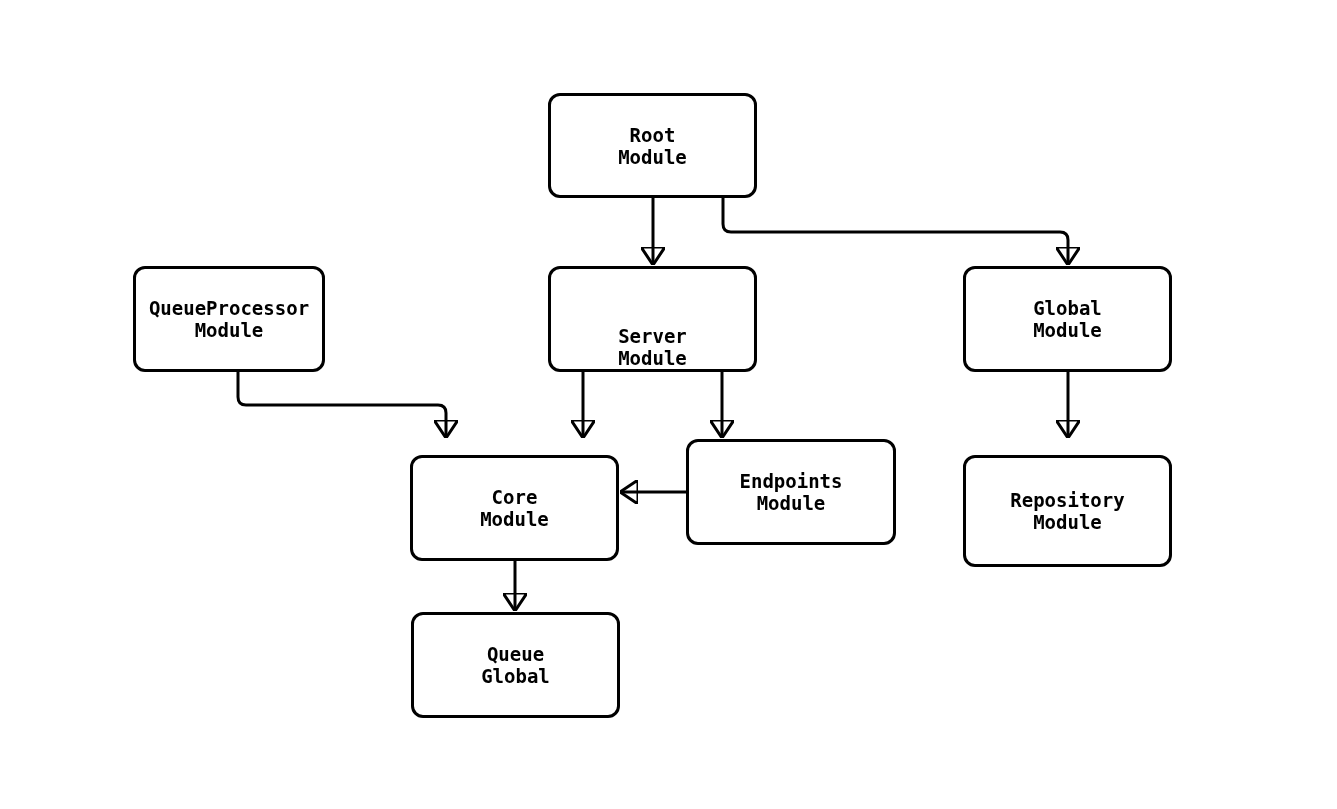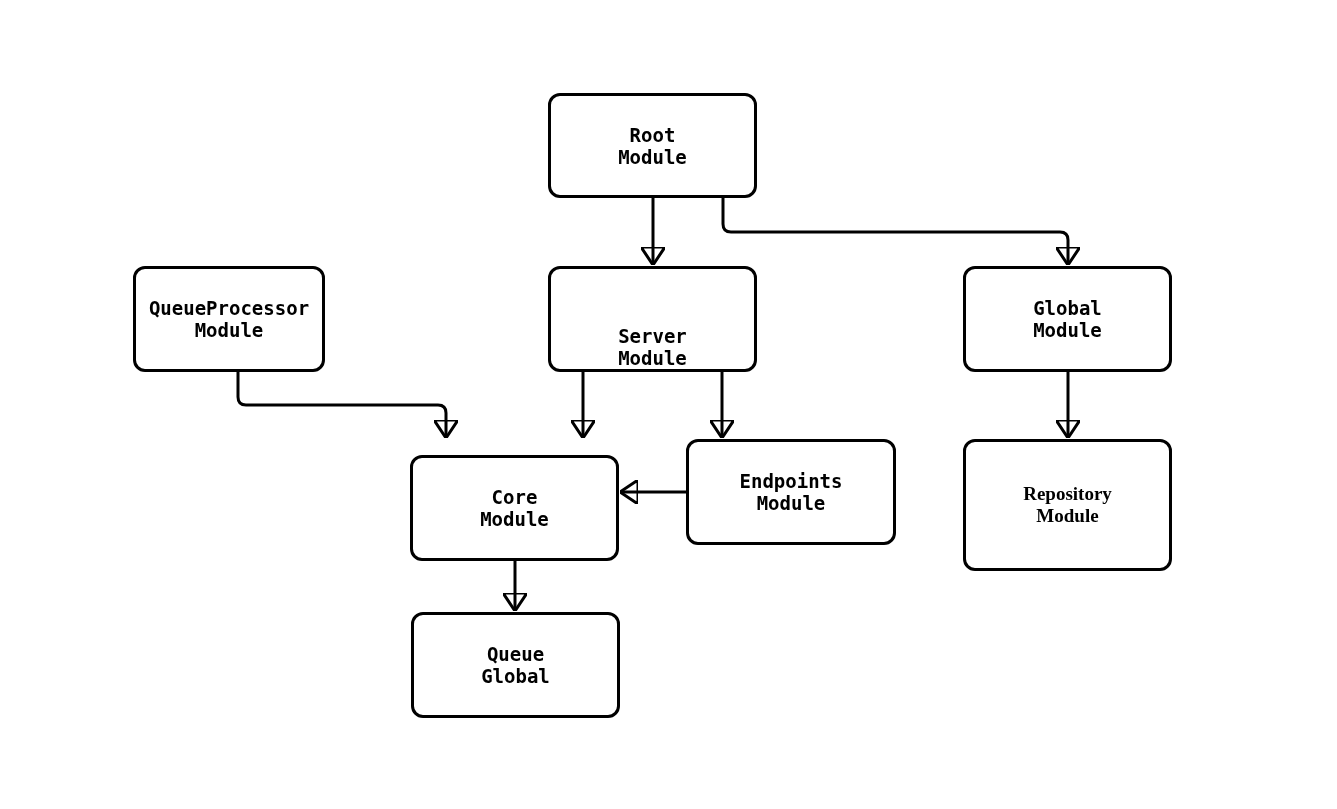--- a/index.html
+++ b/index.html
@@ -45,21 +45,21 @@
     line-height: 22px;
     color: #000000;
   }
   
   #node-root          { left: 548px; top:  93px; width: 209px; height: 105px; }
   #node-queue-processor { left: 133px; top: 266px; width: 192px; height: 106px; }
   #node-server        { left: 548px; top: 266px; width: 209px; height: 106px; align-items: flex-end; }
   #node-global        { left: 963px; top: 266px; width: 209px; height: 106px; justify-content: center; }
   #node-core          { left: 410px; top: 439px; width: 209px; height: 106px; margin-top: 16px; }
   #node-endpoints     { left: 686px; top: 439px; width: 210px; height: 106px; justify-content: center; }
-  #node-repository    { left: 963px; top: 439px; width: 209px; height: 132px; font-family: Liberation Serif, serif; }
+  #node-repository    { left: 963px; top: 455px; width: 209px; height: 112px; }
   #node-queue         { left: 411px; top: 612px; width: 209px; height: 106px; }
 </style>
 </head>
 <body>
 
 <div class="canvas">
 
   <svg class="edge-layer" viewBox="0 0 1337 809" xmlns="http://www.w3.org/2000/svg">
     <defs>
       <marker id="arrowhead" viewBox="0 0 18 24" refX="17" refY="12" markerWidth="18" markerHeight="24" markerUnits="userSpaceOnUse" orient="auto">

